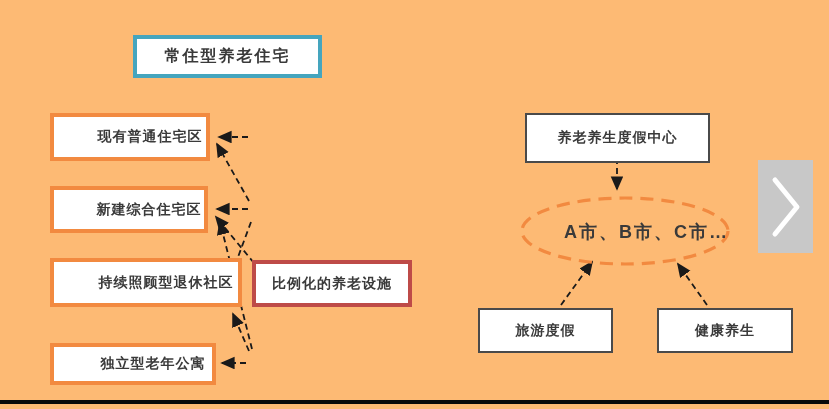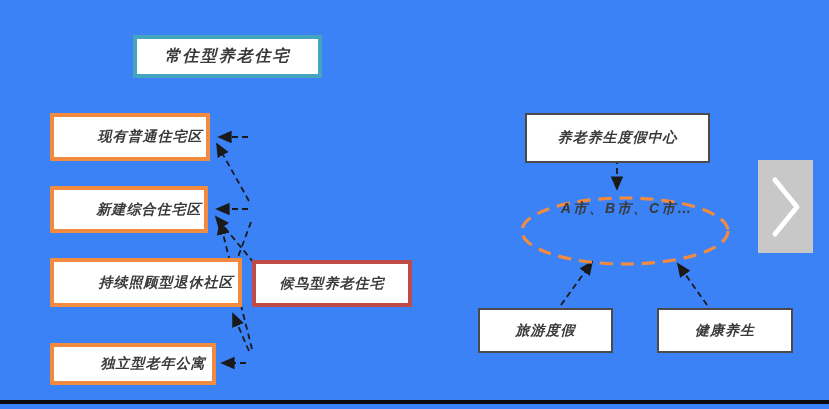--- a/index.html
+++ b/index.html
@@ -1,35 +1,34 @@
 <!DOCTYPE html>
 <html lang="zh"><head>
 <meta charset="utf-8">
 <title>养老住宅示意图</title>
 <style>
   html,body{margin:0;padding:0;background:#ffffff;}
   .stage{
-    position:relative;width:829px;height:409px;background:#3b82f6;overflow:hidden;
+    position:relative;width:829px;height:409px;background:#fdba74;overflow:hidden;
     font-family:"Liberation Sans","DejaVu Sans",sans-serif;
-    font-style:italic;
   }
   .node{
     position:absolute;display:flex;align-items:center;justify-content:center;
     box-sizing:border-box;background:#ffffff;color:#3a3a3a;
     font-weight:700;font-size:14px;letter-spacing:1px;white-space:nowrap;
     z-index:2;
   }
   .hdr{border:4px solid #45a5be;font-size:16px;letter-spacing:2px;}
   .orange{border:4px solid #f28a40;padding-left:40px;}
   .red{border:4px solid #be4b48;}
   .rounded{border:2px solid #4a4a4a;border-radius:0;font-size:14px;}
   .connectors{position:absolute;left:0;top:0;z-index:1;pointer-events:none;}
   .cities{
-    position:absolute;left:525px;top:200px;width:204px;text-align:center;
-    font-weight:700;font-size:14px;color:#3a3a3a;letter-spacing:2px;z-index:2;
+    position:absolute;left:525px;top:220px;width:204px;text-align:right;
+    font-weight:700;font-size:18px;color:#3a3a3a;letter-spacing:2px;z-index:2;
   }
   .next-btn{
     position:absolute;left:758px;top:160px;width:55px;height:93px;
     background:#c8c8c8;border:none;padding:0;margin:0;cursor:pointer;
     display:flex;align-items:center;justify-content:center;z-index:3;
   }
   .bottom-bar{
     position:absolute;left:0;top:400px;width:829px;height:4px;background:#0a0a0a;z-index:2;
   }
 </style>
@@ -60,21 +59,21 @@
     <ellipse cx="625" cy="231" rx="103" ry="33" fill="none" stroke="#f28a40" stroke-width="3.2" stroke-dasharray="13 8"></ellipse>
   </svg>
 
   <div class="node hdr" style="left:133px;top:35px;width:189px;height:43px">常住型养老住宅</div>
 
   <div class="node orange" style="left:50px;top:113px;width:160px;height:48px">现有普通住宅区</div>
   <div class="node orange" style="left:50px;top:186px;width:158px;height:47px">新建综合住宅区</div>
   <div class="node orange" style="left:50px;top:258px;width:192px;height:49px">持续照顾型退休社区</div>
   <div class="node orange" style="left:50px;top:343px;width:166px;height:42px">独立型老年公寓</div>
 
-  <div class="node red" style="left:252px;top:260px;width:160px;height:47px">候鸟型养老住宅</div>
+  <div class="node red" style="left:252px;top:260px;width:160px;height:47px">比例化的养老设施</div>
 
 
   <div class="node rounded" style="left:525px;top:113px;width:185px;height:50px">养老养生度假中心</div>
 
   <div class="cities">A市、B市、C市…</div>
 
   <div class="node rounded" style="left:478px;top:308px;width:135px;height:45px">旅游度假</div>
   <div class="node rounded" style="left:657px;top:308px;width:136px;height:45px">健康养生</div>
 
   <button class="next-btn">

